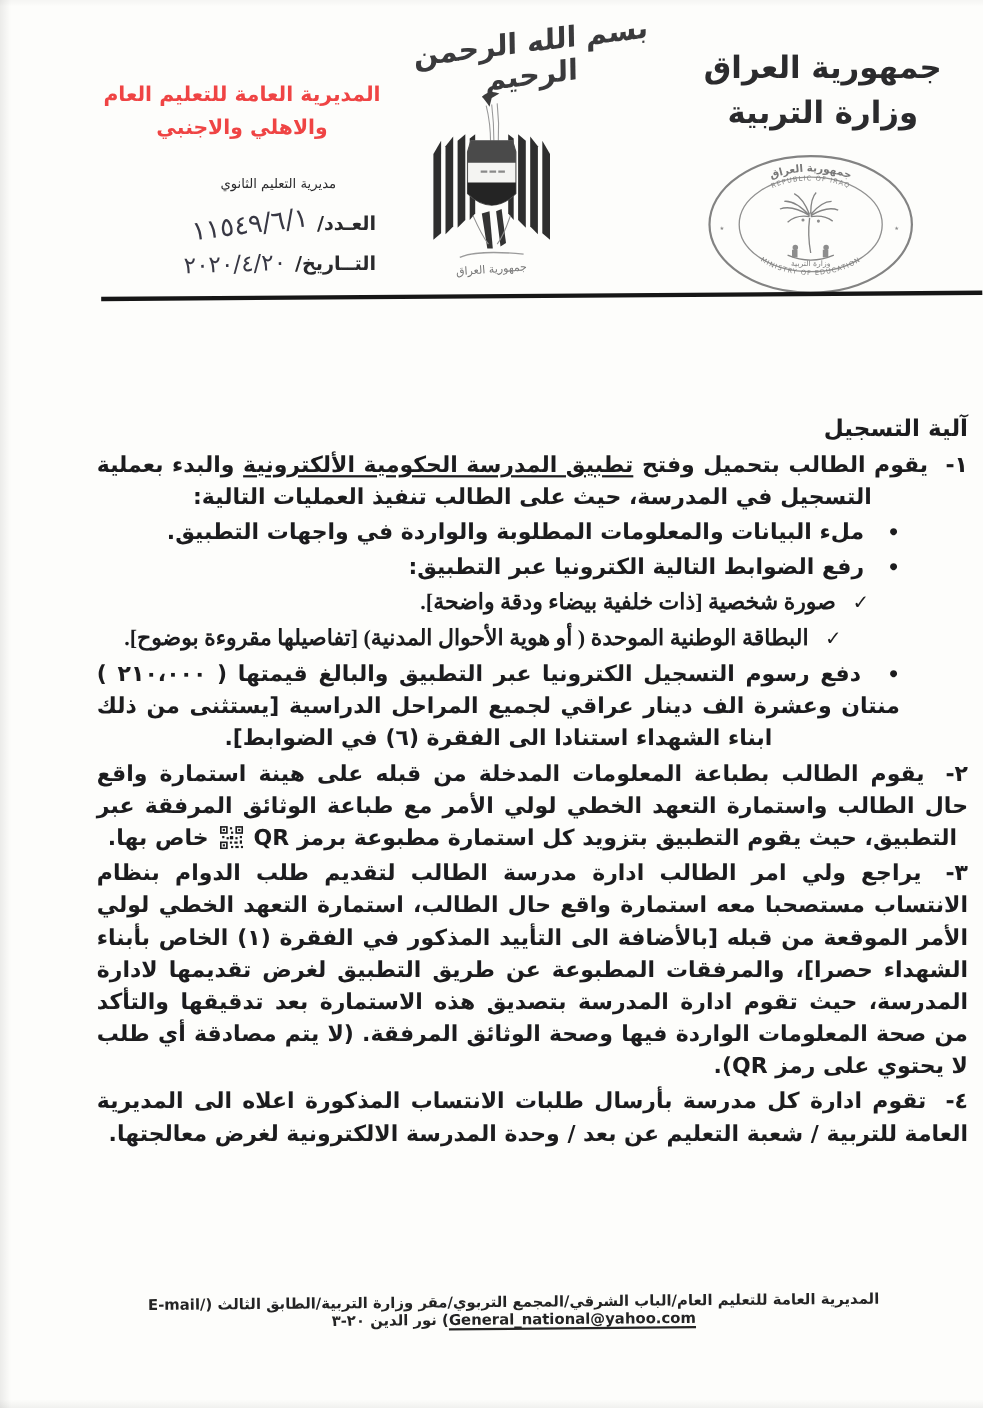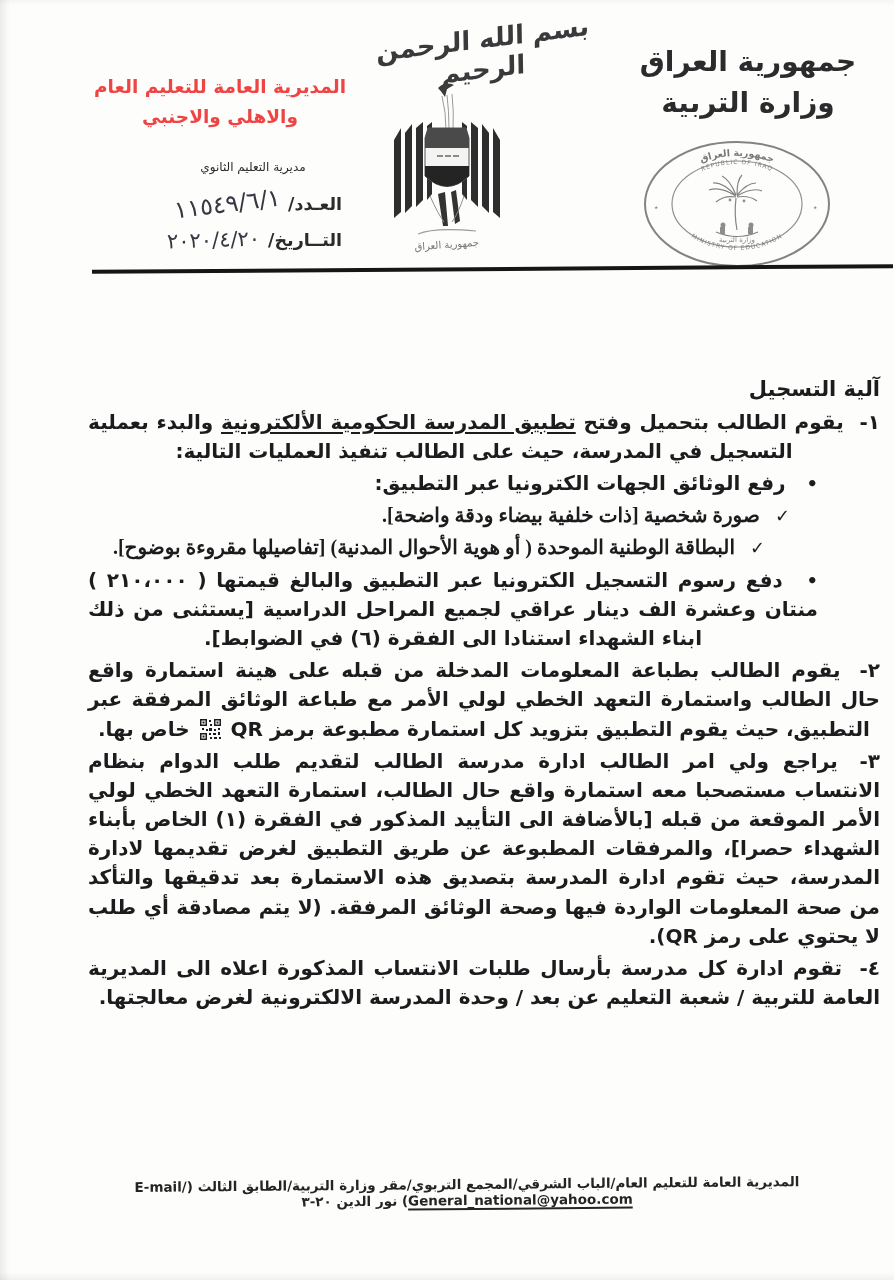--- a/index.html
+++ b/index.html
@@ -145,24 +145,28 @@
   <div class="rule"></div>
 
   <div class="doc">
     <p class="doc-title">آلية التسجيل</p>
 
     <p class="last-center">
       <span class="marker">١-</span>
       <span><span>يقوم الطالب بتحميل وفتح </span><span class="u">تطبيق المدرسة الحكومية الألكترونية</span><span> والبدء بعملية التسجيل في المدرسة، حيث على الطالب تنفيذ العمليات التالية:</span></span>
     </p>
 
-
     <p class="lvl2">
       <span class="bullet">•</span>
-      <span>رفع الوثائق الجهات الكترونيا عبر التطبيق:</span>
+      <span>ملء البيانات والمعلومات المطلوبة والواردة في واجهات التطبيق.</span>
+    </p>
+
+    <p class="lvl2">
+      <span class="bullet">•</span>
+      <span>رفع الضوابط التالية الكترونيا عبر التطبيق:</span>
     </p>
 
     <p class="lvl3">
       <span class="check">✓</span>
       <span>صورة شخصية [ذات خلفية بيضاء ودقة واضحة].</span>
     </p>
 
     <p class="lvl3 last-center">
       <span class="check">✓</span>
       <span>البطاقة الوطنية الموحدة ( أو هوية الأحوال المدنية) [تفاصيلها مقروءة بوضوح].</span>

